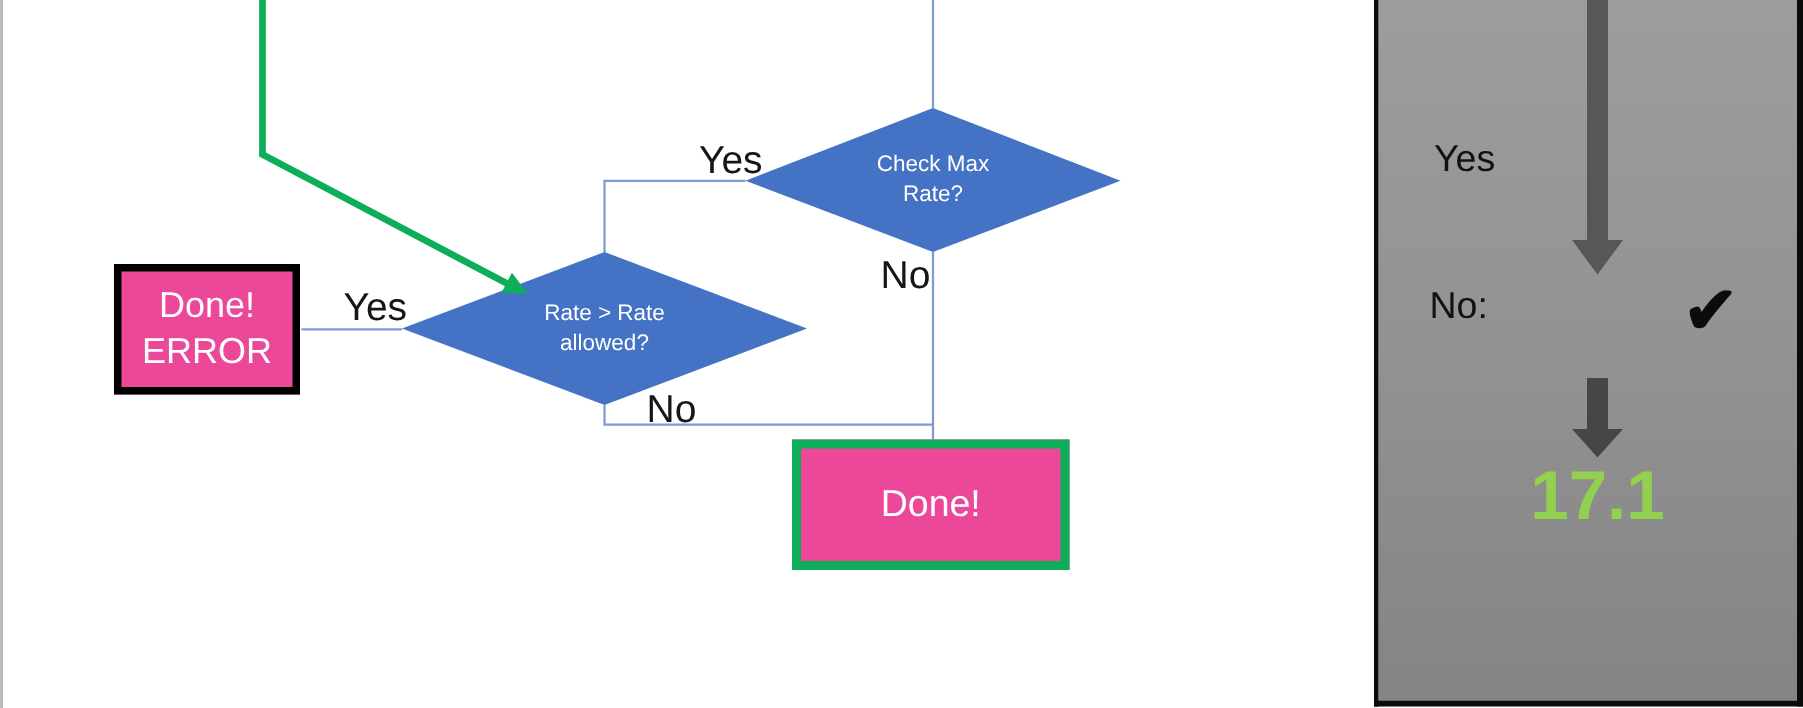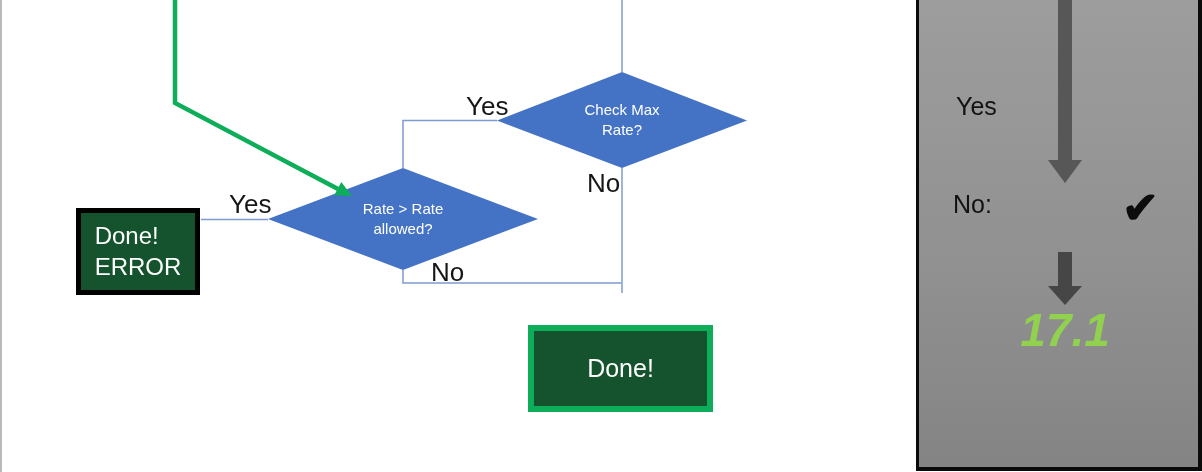--- a/index.html
+++ b/index.html
@@ -9,23 +9,22 @@
   }
   .left-edge { position:absolute; left:0; top:0; width:2px; height:472px; background:#bababa; }
   .flow-svg { position:absolute; left:0; top:0; }
   .lbl { position:absolute; font-size:26px; line-height:1; color:#161616; }
   .dlabel {
     position:absolute; width:200px; text-align:center; color:#ffffff;
     font-size:15px; line-height:1.35; white-space:pre-line;
   }
   .node {
     position:absolute; display:flex; align-items:center; justify-content:center;
-    background:#14532d; color:#ffffff; white-space:pre-line;
+    background:#ec4899; color:#ffffff; text-align:center; white-space:pre-line;
     box-sizing:border-box;
-    margin-top:32px;
   }
   .node-error { left:76px; top:176px; width:124px; height:87px; border:5px solid #000000;
     font-size:24px; line-height:1.28; }
   .node-done  { left:528px; top:293px; width:185px; height:87px; border:6px solid #0EAD59;
     font-size:25px; }
   .panel {
     position:absolute; left:916px; top:0; width:286px; height:471px; box-sizing:border-box;
     background:linear-gradient(180deg, #9d9d9d 0%, #919191 55%, #848484 100%);
     border-left:3px solid #0b0b0b; border-right:4px solid #0b0b0b; border-bottom:4px solid #0b0b0b;
   }
@@ -34,21 +33,21 @@
   .tri { position:absolute; width:0; height:0; }
   .shaft-long { left:139px; top:0; width:14px; height:161px; background:#575757; }
   .head-long  { left:129px; top:160px; border-left:17px solid transparent;
     border-right:17px solid transparent; border-top:23px solid #575757; }
   .shaft-short { left:139px; top:252px; width:14px; height:35px; background:#464646; }
   .head-short  { left:129px; top:286px; border-left:17px solid transparent;
     border-right:17px solid transparent; border-top:19px solid #464646; }
   .check { position:absolute; left:203px; top:186px; font-size:44px; font-weight:bold;
     color:#0c0c0c; line-height:1; }
   .result { position:absolute; left:100px; top:307px; width:92px; text-align:center;
-    font-size:46px; font-weight:bold; color:#92D050; line-height:1;font-style:italic; }
+    font-size:46px; font-weight:bold; color:#92D050; line-height:1; }
 </style>
 </head>
 <body>
 
 <div class="stage">
 
   <div class="left-edge"></div>
 
   <svg class="flow-svg" width="916" height="472" viewBox="0 0 916 472">
 

